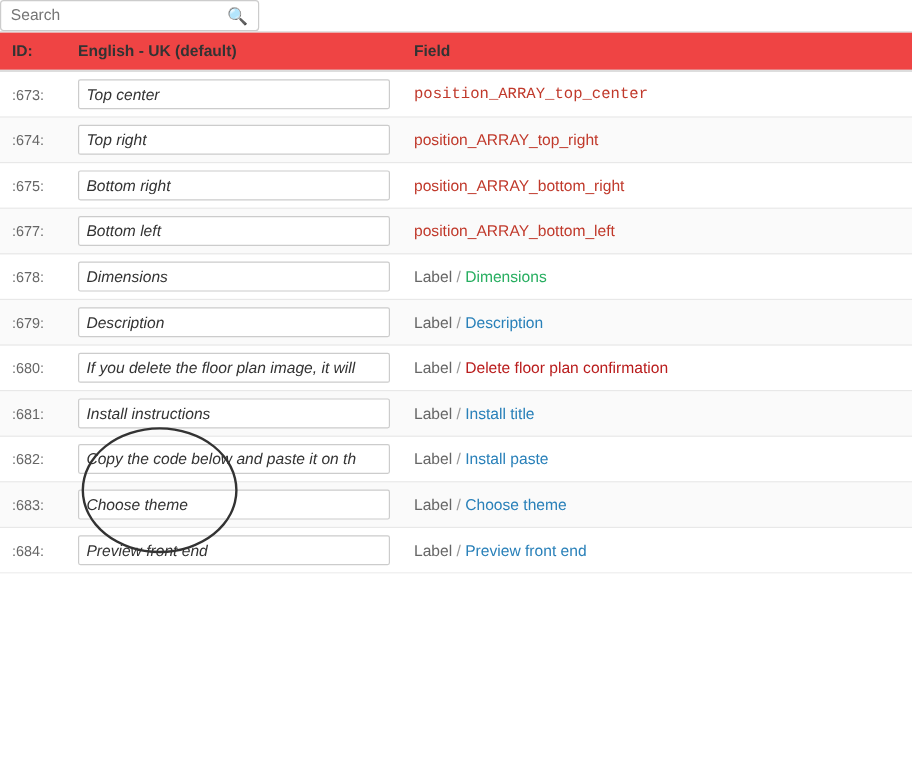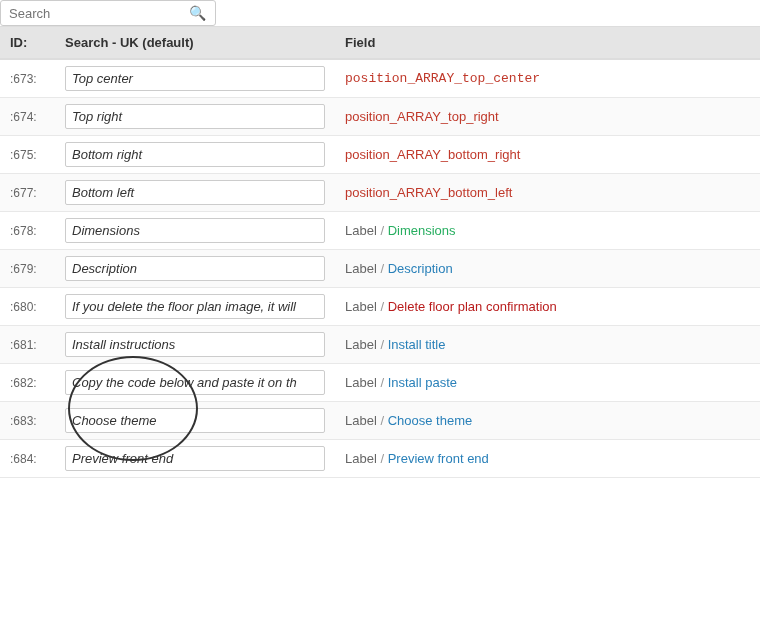--- a/index.html
+++ b/index.html
@@ -5,21 +5,21 @@
     * { box-sizing: border-box; margin: 0; padding: 0; }
     body {
       font-family: Arial, sans-serif;
       font-size: 13px;
       background: #fff;
       color: #333;
     }
 
     .search-wrapper {
       display: flex;
-      align-items: center;
+      align-items: flex-start;
       border: 1px solid #ccc;
       border-radius: 3px;
       width: 216px;
       padding: 4px 8px;
       background: #fff;
     }
 
     .search-wrapper input {
       border: none;
       outline: none;
@@ -33,21 +33,21 @@
       font-size: 14px;
       cursor: pointer;
     }
 
     table {
       width: 100%;
       border-collapse: collapse;
     }
 
     thead th {
-      background: #e5e5e5;
+      background: #ef4444;
       border-bottom: 2px solid #ddd;
       border-top: 1px solid #ddd;
       padding: 8px 10px;
       text-align: left;
       font-weight: bold;
       color: #333;
     }
 
     tbody tr {
       border-bottom: 1px solid #e8e8e8;
@@ -121,21 +121,21 @@
 </div>
 
 <div class="table-wrapper">
 
   <div class="circle-overlay"></div>
 
   <table>
     <thead>
       <tr>
         <th>ID:</th>
-        <th>Search - UK (default)</th>
+        <th>English - UK (default)</th>
         <th>Field</th>
       </tr>
     </thead>
     <tbody id="table-body">
     <tr>
           <td class="id-col">:673:</td>
           <td class="english-col"><input type="text" class="editable-input" value="Top center" style=""></td>
           <td class="field-col" style="color: rgb(192, 57, 43); font-family: Liberation Mono, monospace;">position_ARRAY_top_center</td>
         </tr>
         <tr>

